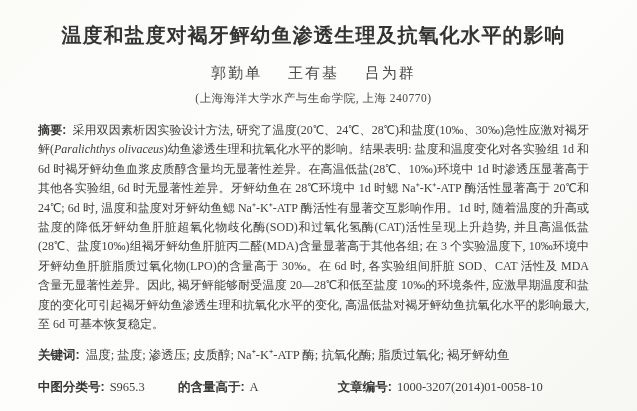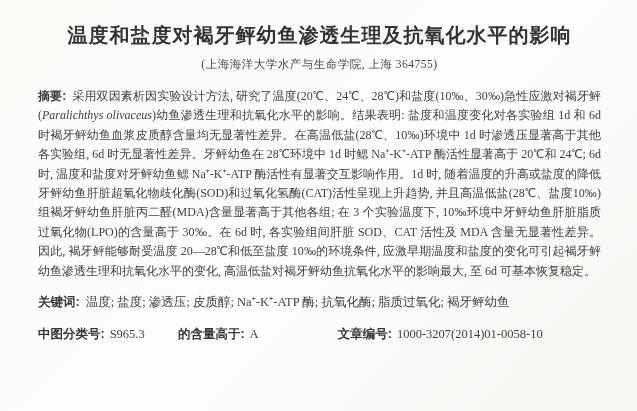--- a/index.html
+++ b/index.html
@@ -6,21 +6,21 @@
   body {
     font-family: "Liberation Serif", serif;
     background: #e9e9e6;
   }
   .page {
     position: relative;
     width: 637px;
     height: 411px;
     box-sizing: border-box;
     margin: 0;
-    padding: 16px 36px 0 38px;
+    padding: 16px 48px 0 38px;
     background: linear-gradient(135deg, #fbfbf8 0%, #fdfdfc 55%, #f6f6f2 100%);
     color: #3d3d3d;
     overflow: hidden;
   }
   .title {
     margin: 6px 0 0 0;
     text-align: center;
     font-family: "Liberation Sans", sans-serif;
     font-weight: bold;
     font-size: 20px;
@@ -73,22 +73,27 @@
   .meta .pair:last-child { margin-right: 0; margin-left: 46px; }
   .meta .label { margin-right: 5px; }
 </style>
 </head>
 <body>
 
 <div class="page">
 
   <h1 class="title">温度和盐度对褐牙鲆幼鱼渗透生理及抗氧化水平的影响</h1>
 
+  <div class="authors">
+    <span class="author">郭勤单</span>
+    <span class="author">王有基</span>
+    <span class="author">吕为群</span>
+  </div>
 
-  <div class="affiliation">(上海海洋大学水产与生命学院, 上海 364755)</div>
+  <div class="affiliation">(上海海洋大学水产与生命学院, 上海 240770)</div>
 
   <p class="abstract"><span class="label">摘要:</span><span>采用双因素析因实验设计方法, 研究了温度(20℃、24℃、28℃)和盐度(10‰、30‰)急性应激对褐牙鲆</span><span>(</span><span class="italic">Paralichthys olivaceus</span><span>)</span><span>幼鱼渗透生理和抗氧化水平的影响。结果表明: 盐度和温度变化对各实验组 1d 和 6d 时褐牙鲆幼鱼血浆皮质醇含量均无显著性差异。在高温低盐(28℃、10‰)环境中 1d 时渗透压显著高于其他各实验组, 6d 时无显著性差异。牙鲆幼鱼在 28℃环境中 1d 时鳃 Na⁺-K⁺-ATP 酶活性显著高于 20℃和 24℃; 6d 时, 温度和盐度对牙鲆幼鱼鳃 Na⁺-K⁺-ATP 酶活性有显著交互影响作用。1d 时, 随着温度的升高或盐度的降低牙鲆幼鱼肝脏超氧化物歧化酶(SOD)和过氧化氢酶(CAT)活性呈现上升趋势, 并且高温低盐(28℃、盐度10‰)组褐牙鲆幼鱼肝脏丙二醛(MDA)含量显著高于其他各组; 在 3 个实验温度下, 10‰环境中牙鲆幼鱼肝脏脂质过氧化物(LPO)的含量高于 30‰。在 6d 时, 各实验组间肝脏 SOD、CAT 活性及 MDA 含量无显著性差异。因此, 褐牙鲆能够耐受温度 20—28℃和低至盐度 10‰的环境条件, 应激早期温度和盐度的变化可引起褐牙鲆幼鱼渗透生理和抗氧化水平的变化, 高温低盐对褐牙鲆幼鱼抗氧化水平的影响最大, 至 6d 可基本恢复稳定。</span></p>
 
   <p class="keywords"><span class="label">关键词:</span><span>温度; 盐度; 渗透压; 皮质醇; Na⁺-K⁺-ATP 酶; 抗氧化酶; 脂质过氧化; 褐牙鲆幼鱼</span></p>
 
   <p class="meta">
     <span class="pair"><span class="label">中图分类号:</span><span>S965.3</span></span>
     <span class="pair"><span class="label">的含量高于:</span><span>A</span></span>
     <span class="pair"><span class="label">文章编号:</span><span>1000-3207(2014)01-0058-10</span></span>
   </p>

